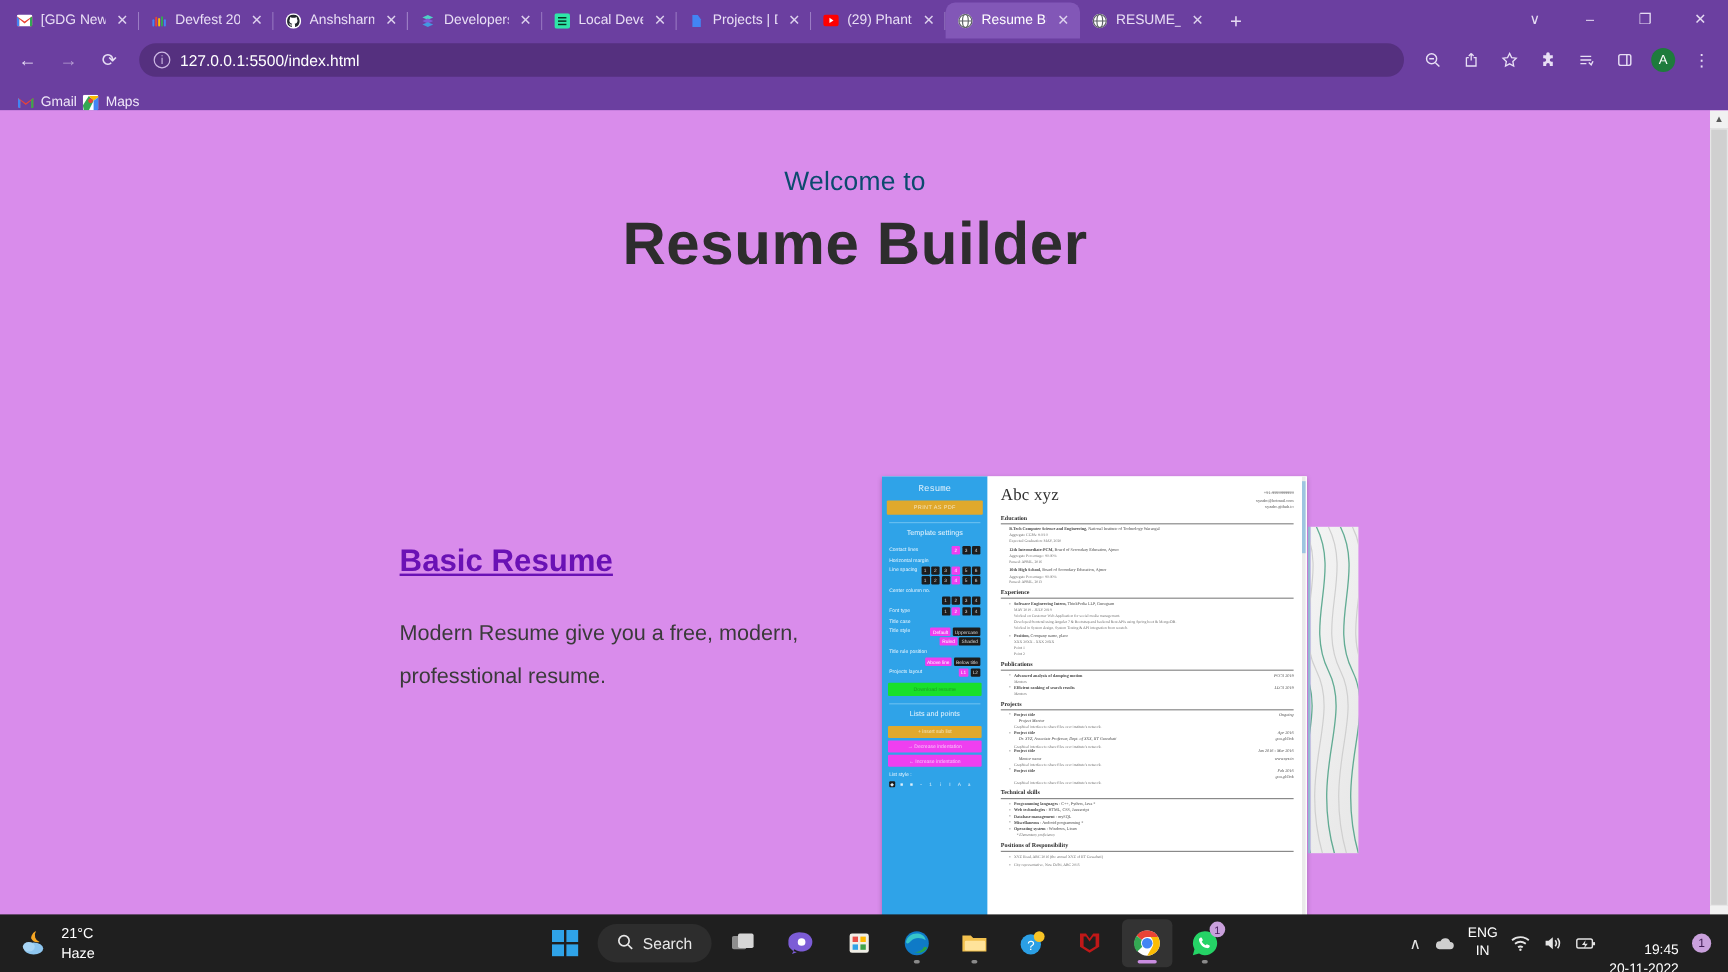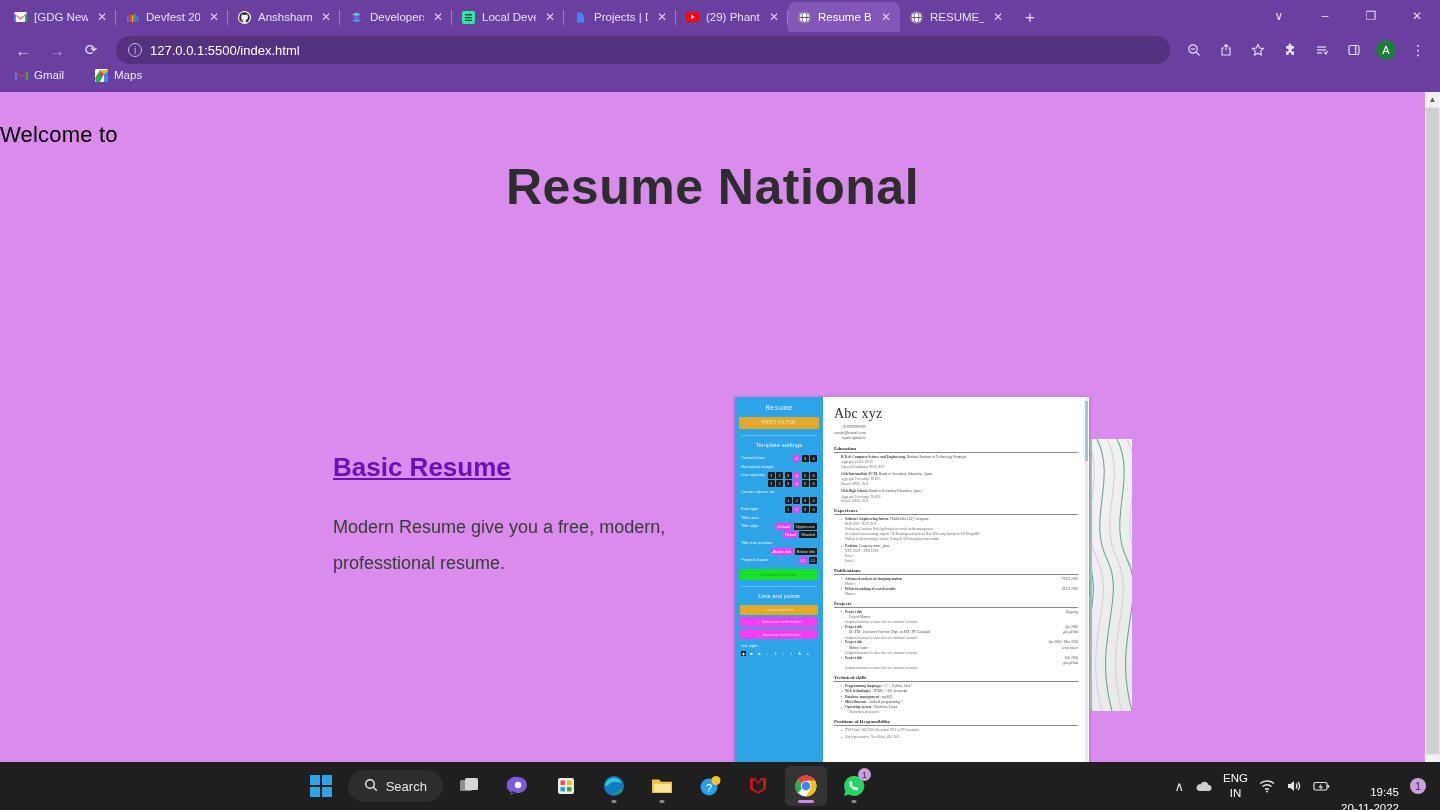--- a/index.html
+++ b/index.html
@@ -29,29 +29,29 @@
   .omnibox {
     flex:1; height:28px; background:#55307f; border-radius:14px; display:flex; align-items:center;
     gap:8px; padding:0 12px; margin:0 6px; color:#ffffff; font-size:13px;
   }
   .omni-ico { width:14px; height:14px; border-radius:50%; border:1.2px solid #cdb8e4; color:#cdb8e4;
     font-size:10px; display:flex; align-items:center; justify-content:center; flex:none; }
   .tbicon { width:28px; height:28px; display:flex; align-items:center; justify-content:center; color:#eadff7; font-size:14px; }
   .avatar { width:20px; height:20px; border-radius:50%; background:#1e7b3c; color:#fff; font-size:11px;
     display:flex; align-items:center; justify-content:center; margin:0 4px; }
 
-  .bookmarks { height:24px; display:flex; align-items:flex-start; gap:30px; padding:0 14px; }
+  .bookmarks { height:24px; display:flex; align-items:flex-end; gap:4px; padding:0 14px; }
   .bm { display:flex; align-items:center; gap:6px; color:#f0e8f9; font-size:11.5px; }
   .bm .bico { width:14px; height:14px; display:flex; align-items:center; justify-content:center; font-size:11px; }
 
   
   .page { position:relative; width:1440px; height:718px; background:#d98ceb; overflow:hidden; }
   .page-inner { width:1425px; height:718px; position:relative; }
 
-  .welcome { color:#000000; font-size:22px; padding-top:30px; letter-spacing:.2px; }
+  .welcome { text-align:center; color:#0c4a6e; font-size:22px; padding-top:46px; letter-spacing:.2px; }
   .bigtitle { text-align:center; color:#2d2d2d; font-size:50px; font-weight:bold; margin-top:10px; letter-spacing:.5px; }
 
   .leftcol { position:absolute; left:333px; top:360px; width:380px; }
   .res-link { font-size:26px; font-weight:bold; color:#6a11b5; text-decoration:underline;margin-top:11px; }
   .res-desc { margin-top:26px; font-size:18px; line-height:36px; color:#3a3a3a; }
 
   
   .contour-card { position:absolute; left:1090px; top:347px; width:42px; height:272px;
     background:linear-gradient(105deg,#f4f4f4,#e7e7e7); border-left:2px solid #9cc4de; overflow:hidden; }
   .contour-card svg { position:absolute; left:-30px; top:0; }
@@ -77,21 +77,21 @@
   .sb-sub2 { text-align:center; font-size:6px; color:#e8f5fd; margin:4px 0 4px; }
   .sb-gold { background:#e0a92c; color:#f5e7c2; text-align:center; font-size:4.2px; padding:2.5px 0; border-radius:1px; margin:2px 1px; }
   .sb-pink { background:#ef3ff0; color:#f9c6fa; text-align:center; font-size:4.2px; padding:2.5px 0; border-radius:1px; margin:2px 1px; }
   .sb-liststyle { font-size:4.2px; margin:4px 2px 2px; color:#eaf7ff; }
   .sb-bullets { display:flex; gap:3px; align-items:center; margin:2px 2px; }
   .sb-bullets span { font-size:4px; color:#dff0fb; width:5px; height:5px; display:flex; align-items:center; justify-content:center; }
   .sb-bullets span.sel { background:#1c1c1c; border-radius:1px; }
 
   .doc { flex:1; background:#fff; padding:9px 11px 0 11px; color:#3a3a3a;
     font-family:"Liberation Serif", serif; position:relative; }
-  .doc-head { display:flex; justify-content:space-between; align-items:flex-start;flex-direction:column; }
+  .doc-head { display:flex; justify-content:space-between; align-items:flex-start; }
   .doc-name { font-size:14px; color:#2e2e2e; letter-spacing:.2px; }
   .doc-contact { font-size:3.6px; text-align:right; line-height:1.55; color:#555; padding-top:3px; }
   .sec { margin-top:4px; }
   .sec-title { font-size:5px; font-weight:bold; color:#2e2e2e; border-bottom:.6px solid #8a8a8a; padding-bottom:1px; }
   .sec-body { padding:2px 0 0 7px; }
   .row2 { display:flex; justify-content:space-between; }
   .b { font-weight:bold; }
   .i { font-style:italic; }
   .ln { font-size:3.5px; line-height:1.5; color:#4a4a4a; }
   .ln.sm { font-size:3.2px; color:#6d6d6d; }
@@ -328,21 +328,21 @@
           </svg>
       </span>
       <span>Maps</span>
     </div>
   </div>
 </div>
 
 <div class="page">
   <div class="page-inner">
     <div class="welcome">Welcome to</div>
-    <div class="bigtitle">Resume National</div>
+    <div class="bigtitle">Resume Builder</div>
 
     <div class="leftcol">
       <a class="res-link" href="#">Basic Resume</a>
       <div class="res-desc">Modern Resume give you a free, modern, professtional resume.</div>
     </div>
 
     <div class="contour-card">
       <svg width="110" height="272" viewBox="0 0 110 272">
         <g fill="none" stroke="#3f9b7d" stroke-width="1.1" opacity=".8">
           <path d="M15 0 C35 40 5 80 25 120 C45 160 10 200 30 272"></path>
@@ -626,20 +626,33 @@
     </div>
   </div>
 
   <div class="pagescroll">
     <div class="ps-up">▲</div>
     <div class="ps-thumb"></div>
   </div>
 </div>
 
 <div class="taskbar">
+  <div class="weather">
+    <div class="w-ico">
+      <svg width="26" height="26" viewBox="0 0 26 26">
+          <path d="M14 3a6 6 0 003 9 6.5 6.5 0 01-7-3c-.4-2 1.8-5.6 4-6z" fill="#f5a623"></path>
+          <ellipse cx="12" cy="17.5" rx="8" ry="5" fill="#8ec6ef"></ellipse>
+          <ellipse cx="8" cy="16" rx="5" ry="4" fill="#a8d5f5"></ellipse>
+        </svg>
+    </div>
+    <div class="w-txt">
+      <div>21°C</div>
+      <div>Haze</div>
+    </div>
+  </div>
 
   <div class="tb-center">
     <div class="tb-item">
       <svg width="22" height="22" viewBox="0 0 22 22">
           <rect x="0" y="0" width="10" height="10" fill="#2fa3e8"></rect>
           <rect x="12" y="0" width="10" height="10" fill="#2fa3e8"></rect>
           <rect x="0" y="12" width="10" height="10" fill="#2fa3e8"></rect>
           <rect x="12" y="12" width="10" height="10" fill="#2fa3e8"></rect>
         </svg>
     </div>

